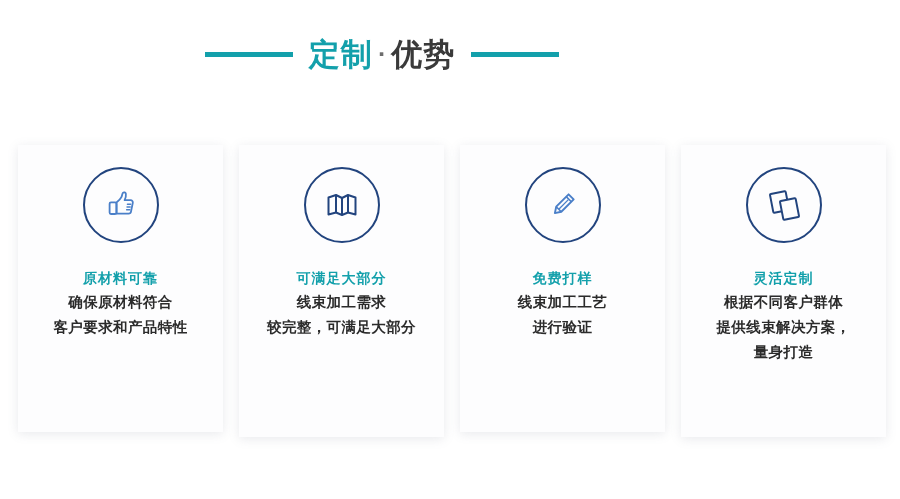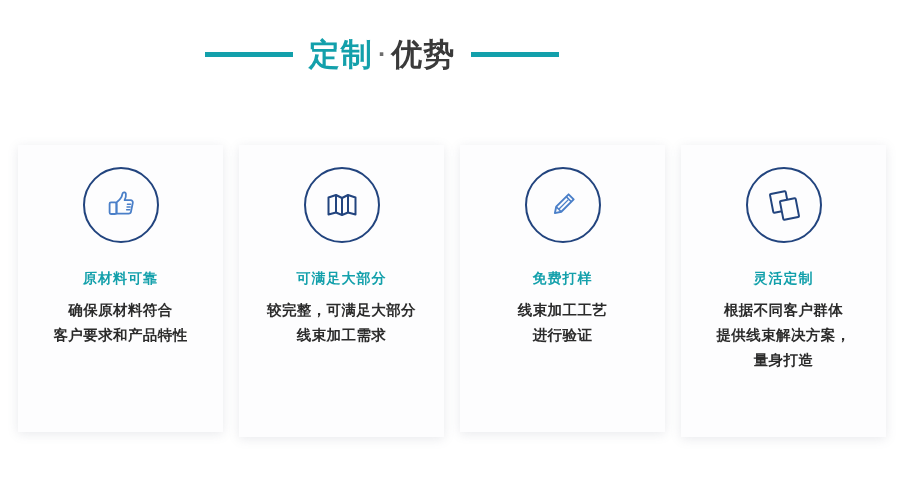--- a/index.html
+++ b/index.html
@@ -93,21 +93,21 @@
   .card-title {
     margin-top: 22px;
     font-size: 14px;
     font-weight: bold;
     color: #13a0ab;
     letter-spacing: 1px;
     line-height: 1.1;
     text-align: center;
   }
   .card-body {
-    margin-top: 12px;
+    margin-top: 4px;
     font-size: 14.5px;
     font-weight: bold;
     color: #2b2b2b;
     line-height: 1.72;
     text-align: center;
     letter-spacing: 0.4px;
   }
   .card-body div { white-space: nowrap; }
 </style>
 </head>
@@ -146,22 +146,22 @@
         <svg width="40" height="40" viewBox="0 0 40 40" fill="none">
           <path d="M6.5 12.5 L14 10 L20 13 L26 10 L33.5 12.5 L33.5 29.5 L26 27.5 L20 30 L14 27.5 L6.5 29.5 Z" stroke="#22447e" stroke-width="2" stroke-linejoin="round"></path>
           <path d="M14 10 L14 27.5" stroke="#22447e" stroke-width="2" stroke-linejoin="round"></path>
           <path d="M20 13 L20 30" stroke="#22447e" stroke-width="2" stroke-linejoin="round"></path>
           <path d="M26 10 L26 27.5" stroke="#22447e" stroke-width="2" stroke-linejoin="round"></path>
         </svg>
       </span>
     </div>
     <div class="card-title">可满足大部分</div>
     <div class="card-body">
+      <div>线束加工需求</div>
       <div>较完整，可满足大部分</div>
-      <div>线束加工需求</div>
     </div>
   </div>
 
   <div class="card">
     <div class="icon-circle">
       <span>
         <svg width="40" height="40" viewBox="0 0 40 40" fill="none">
           <g transform="rotate(45 20 20)">
             <path d="M16.4 8.5 L23.6 8.5 L23.6 26.0 L20.0 31.5 L16.4 26.0 Z" stroke="#4a7fc8" stroke-width="1.9" stroke-linejoin="round"></path>
             <path d="M16.4 26.0 L23.6 26.0" stroke="#4a7fc8" stroke-width="1.6"></path>

